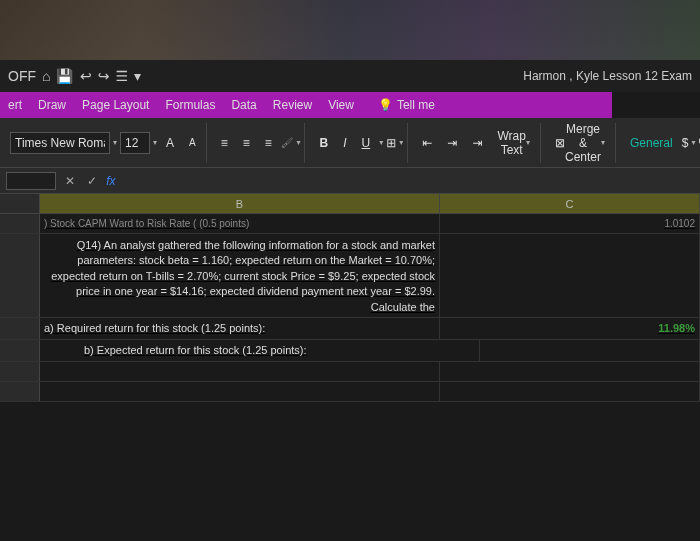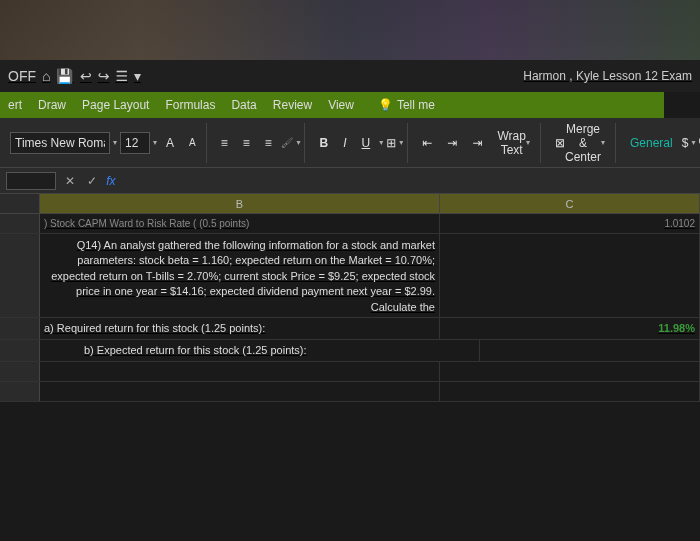--- a/index.html
+++ b/index.html
@@ -30,43 +30,42 @@
 
     
     .title-bar {
       width: 700px;
       height: 32px;
       background: #1f1f1f;
       display: flex;
       align-items: center;
       padding: 8px 8px;
       gap: 8px;
-      text-decoration: underline;
     }
     .title-bar-left {
       display: flex;
       align-items: center;
       gap: 6px;
     }
     .title-bar-icon {
       font-size: 14px;
       color: #ccc;
     }
     .title-bar-right {
       margin-left: auto;
       color: #ccc;
       font-size: 12px;
       white-space: nowrap;
     }
 
     
     .menu-bar {
-      width: 664px;
+      width: 612px;
       height: 26px;
-      background: #4d7c0f;
+      background: #a21caf;
       display: flex;
       align-items: center;
       padding: 0 8px;
       gap: 16px;
       text-align: center;
     }
     .menu-item {
       color: #ddd;
       font-size: 12px;
       cursor: pointer;

